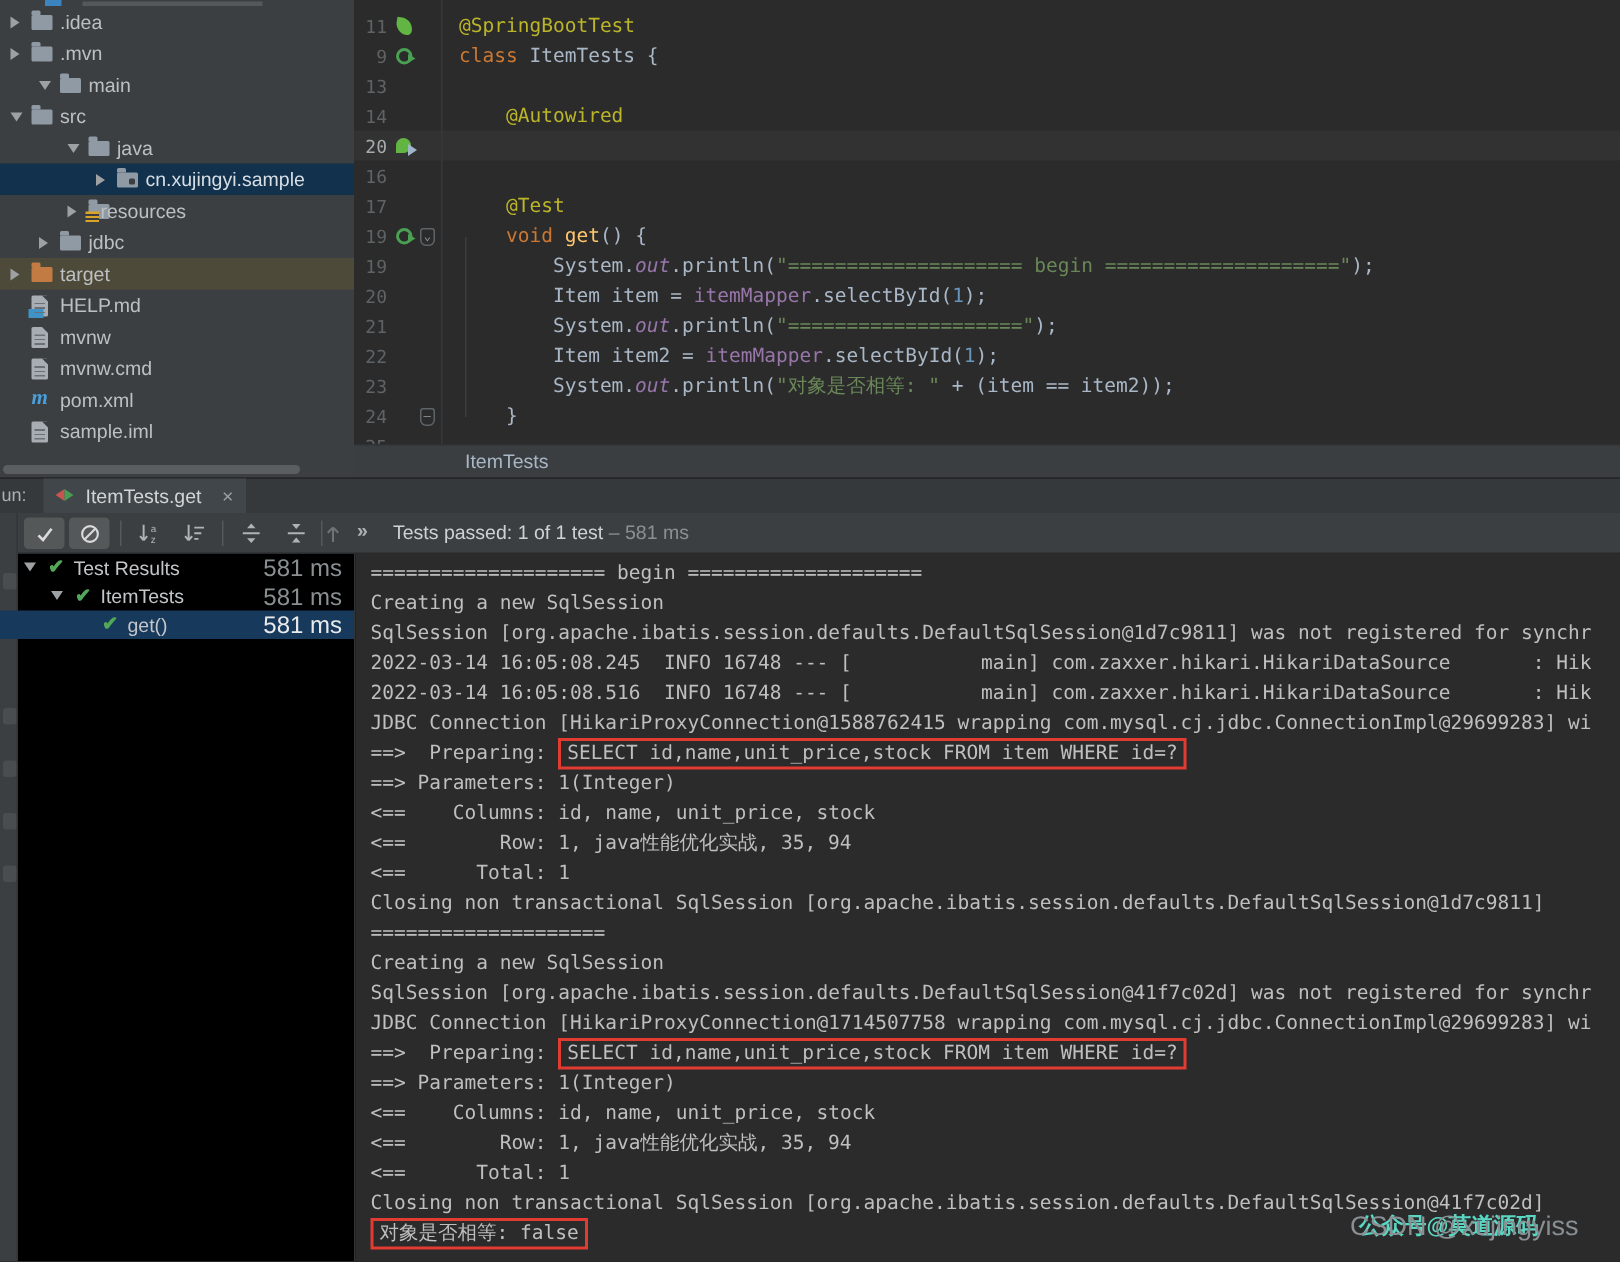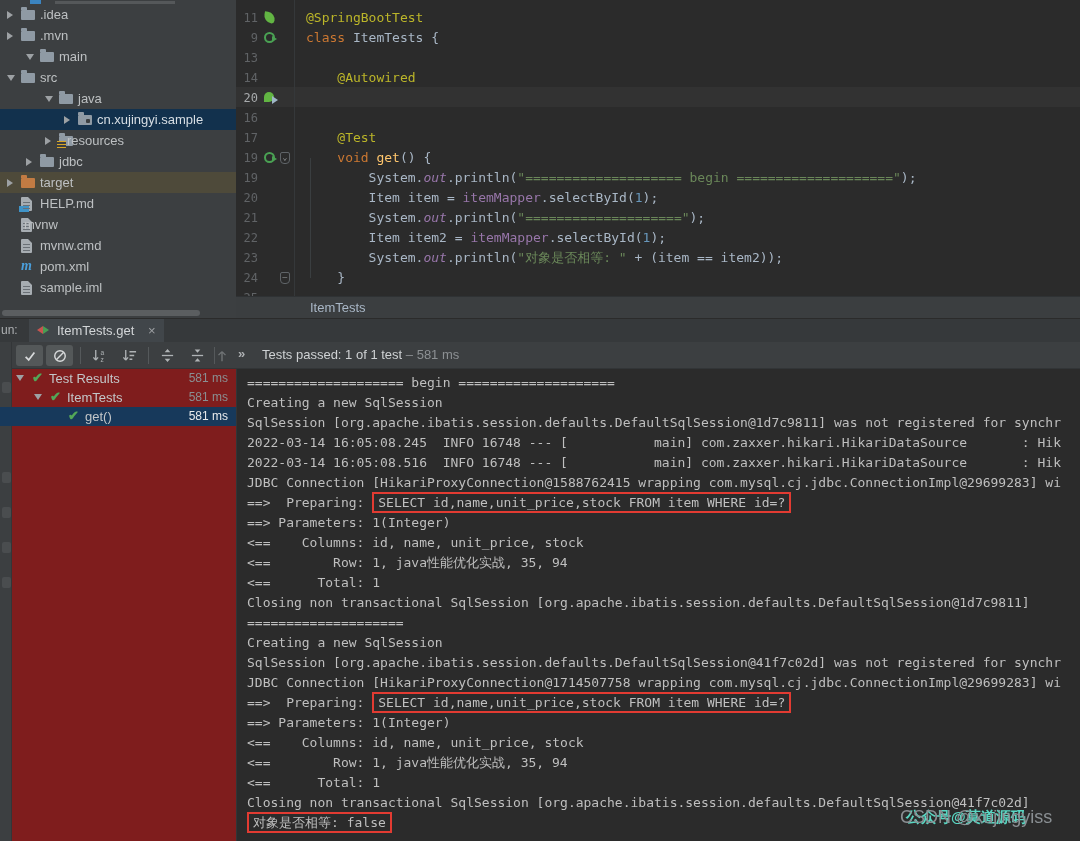--- a/index.html
+++ b/index.html
@@ -53,21 +53,21 @@
   .gi-leaf { background:#62b543; border-radius:0 100% 40% 100%; transform:rotate(10deg); width:11px !important; height:11px !important; }
   .gi-run { border:2px solid #4aa153; border-radius:50%; width:11px !important; height:11px !important; }
   .gi-run::after { content:''; position:absolute; right:-4px; top:2px; border-left:5px solid #4aa153; border-top:3px solid transparent; border-bottom:3px solid transparent; }
   .gi-bean { background:#62b543; border-radius:50% 50% 50% 0; width:10px !important; height:10px !important; }
   .gi-bean::after { content:''; position:absolute; right:-4px; bottom:-2px; border-left:6px solid #9fb6c8; border-top:4px solid transparent; border-bottom:4px solid transparent; }
   .fold { position:absolute; left:44px; width:10px; height:12px; border:1px solid #5f6468; border-radius:2px 2px 4px 4px; color:#9da1a4; font-size:8px; line-height:10px; text-align:center; background:#2b2b2b; }
   .indent-guide { position:absolute; left:74px; top:158px; width:1px; height:120px; background:#3a3e40; }
   .breadcrumbs { position:absolute; left:236px; top:296px; width:844px; height:22px; background:#3b3e40; border-top:1px solid #2f3234; }
   .breadcrumbs span { position:absolute; left:74px; top:3px; color:#a9b7c6; }
   
-  .run-panel { position:absolute; left:0; top:318px; width:1080px; height:523px; background:#7f1d1d; border-top:1px solid #2b2b2b; }
+  .run-panel { position:absolute; left:0; top:318px; width:1080px; height:523px; background:#000000; border-top:1px solid #2b2b2b; }
   .tab-row { position:absolute; left:0; top:0; width:1080px; height:23px; background:#36393b; }
   .win-label { position:absolute; left:1px; top:4px; color:#aeb1b3; font-size:12px; }
   .run-tab { position:absolute; left:29px; top:0; height:23px; padding:0 8px 0 28px; background:#41464a; color:#d2d5d7; line-height:23px; }
   .run-tab .tabic { position:absolute; left:8px; top:6px; width:12px; height:11px; }
   .tabic .t1 { position:absolute; left:0; top:1px; border-right:6px solid #c75450; border-top:4px solid transparent; border-bottom:4px solid transparent; }
   .tabic .t2 { position:absolute; left:6px; top:1px; border-left:6px solid #499c54; border-top:4px solid transparent; border-bottom:4px solid transparent; }
   .run-tab .close { margin-left:10px; color:#9da0a3; font-size:13px; }
   .rp-toolbar { position:absolute; left:12px; top:23px; width:1068px; height:27px; background:#3c3f41; border-bottom:1px solid #323537; }
   .tbtn { position:absolute; top:3px; width:27px; height:21px; border-radius:3px; display:flex; align-items:center; justify-content:center; }
   .tbtn.pressed { background:#545859; }
@@ -75,21 +75,21 @@
   .status { position:absolute; left:250px; top:5px; color:#cfd2d4; }
   .status .dim { color:#8c9093; }
   .chev { position:absolute; left:226px; top:4px; color:#aeb1b3; font-weight:bold; }
   
   .test-tree { position:absolute; left:0; top:50px; width:236px; height:473px; }
   .ttrow { position:relative; height:19px; width:236px; }
   .ttrow.sel { background:#17395b; }
   .ttrow .arr { top:6px; }
   .ttrow .chk { position:absolute; top:1px; color:#53a758; font-size:13px; font-weight:bold; }
   .ttrow .lbl { position:absolute; top:2px; color:#c3c6c8; white-space:nowrap; }
-  .ttrow .time { position:absolute; right:8px; top:2px; color:#8a8f92; font-size:12px; }
+  .ttrow .time { position:absolute; right:8px; top:2px; color:#8a8f92; font-size:16px; }
   .ttrow.sel .time { color:#e8eaec; }
   .tree-console-sep { position:absolute; left:236px; top:50px; width:1px; height:473px; background:#323537; }
   
   .mini-strip { position:absolute; left:0; top:23px; width:12px; height:500px; background:#3c3f41; border-right:1px solid #333638; }
   .mini-strip i { position:absolute; left:2px; width:9px; height:11px; background:#55595b; border-radius:2px; opacity:.55; }
   
   .console { position:absolute; left:237px; top:50px; width:987px; height:473px; background:#2b2b2b; overflow:hidden;
     font-family:"DejaVu Sans Mono", monospace; font-size:13px; color:#bfbfbf; }
   .cline { position:absolute; left:10px; height:20px; line-height:20px; white-space:pre; }
   .redbox { display:inline-block; border:2px solid #e23b32; padding:0 4px; margin:-3px 0; line-height:17px; }
@@ -155,21 +155,21 @@
           <span class="lbl" style="left: 40px;">target</span>
         </div>
         <div class="tree-row">
           <i class="ic ic-file md" style="left: 21px;">
             <i></i>
           </i>
           <span class="lbl" style="left: 40px;">HELP.md</span>
         </div>
         <div class="tree-row">
           <i class="ic ic-file" style="left: 21px;"></i>
-          <span class="lbl" style="left: 24px;">mvnw</span>
+          <span class="lbl" style="left: 40px;">mvnw</span>
         </div>
         <div class="tree-row">
           <i class="ic ic-file" style="left: 21px;"></i>
           <span class="lbl" style="left: 40px;">mvnw.cmd</span>
         </div>
         <div class="tree-row">
           <i class="ic ic-mvn" style="left: 21px;">m</i>
           <span class="lbl" style="left: 40px;">pom.xml</span>
         </div>
         <div class="tree-row">

